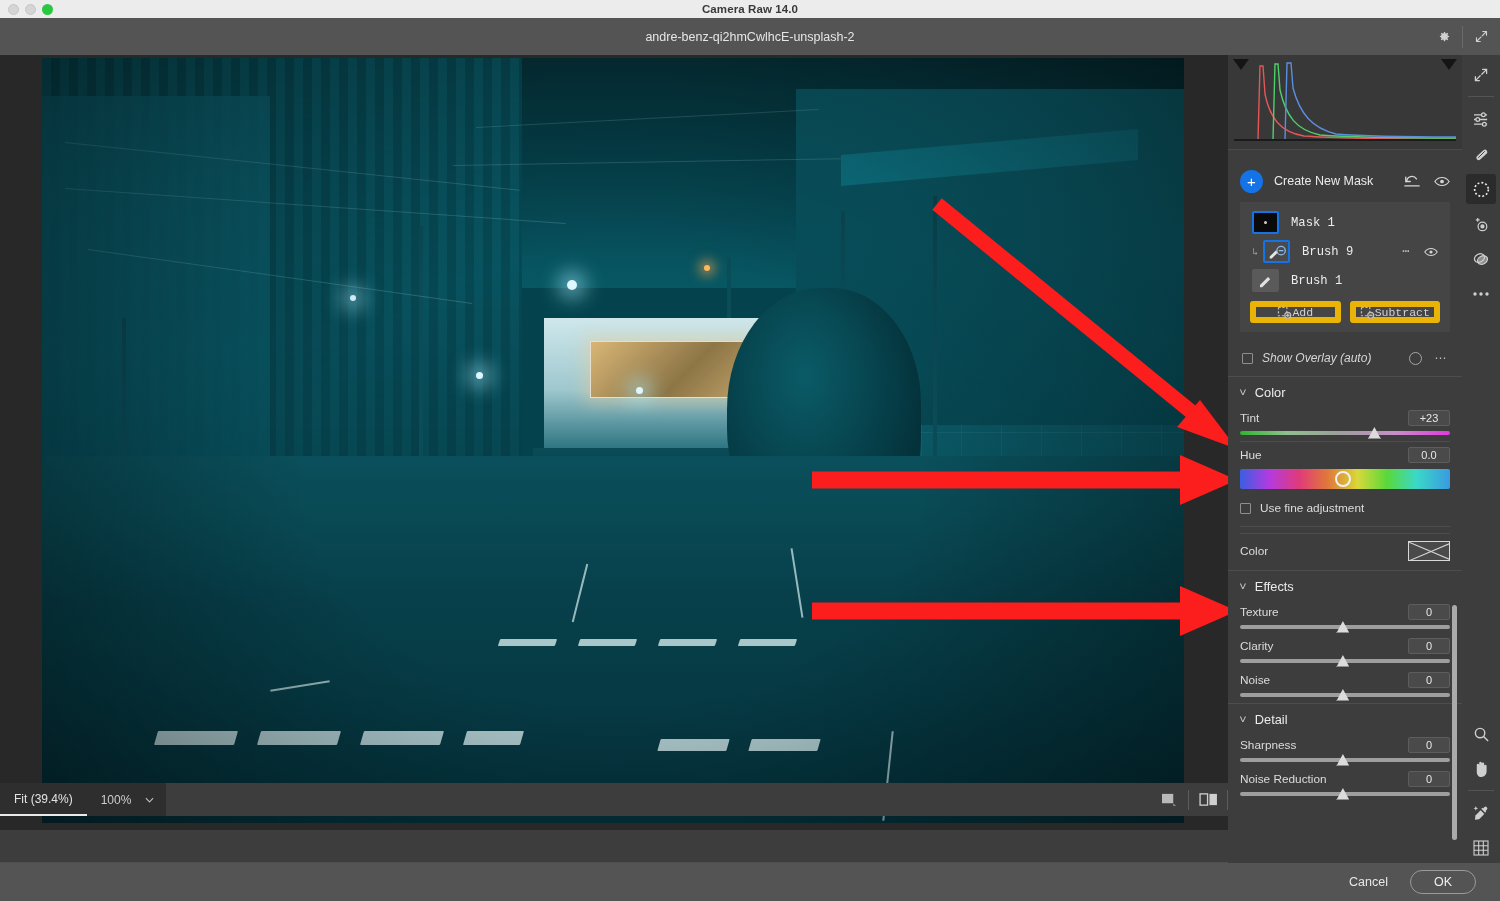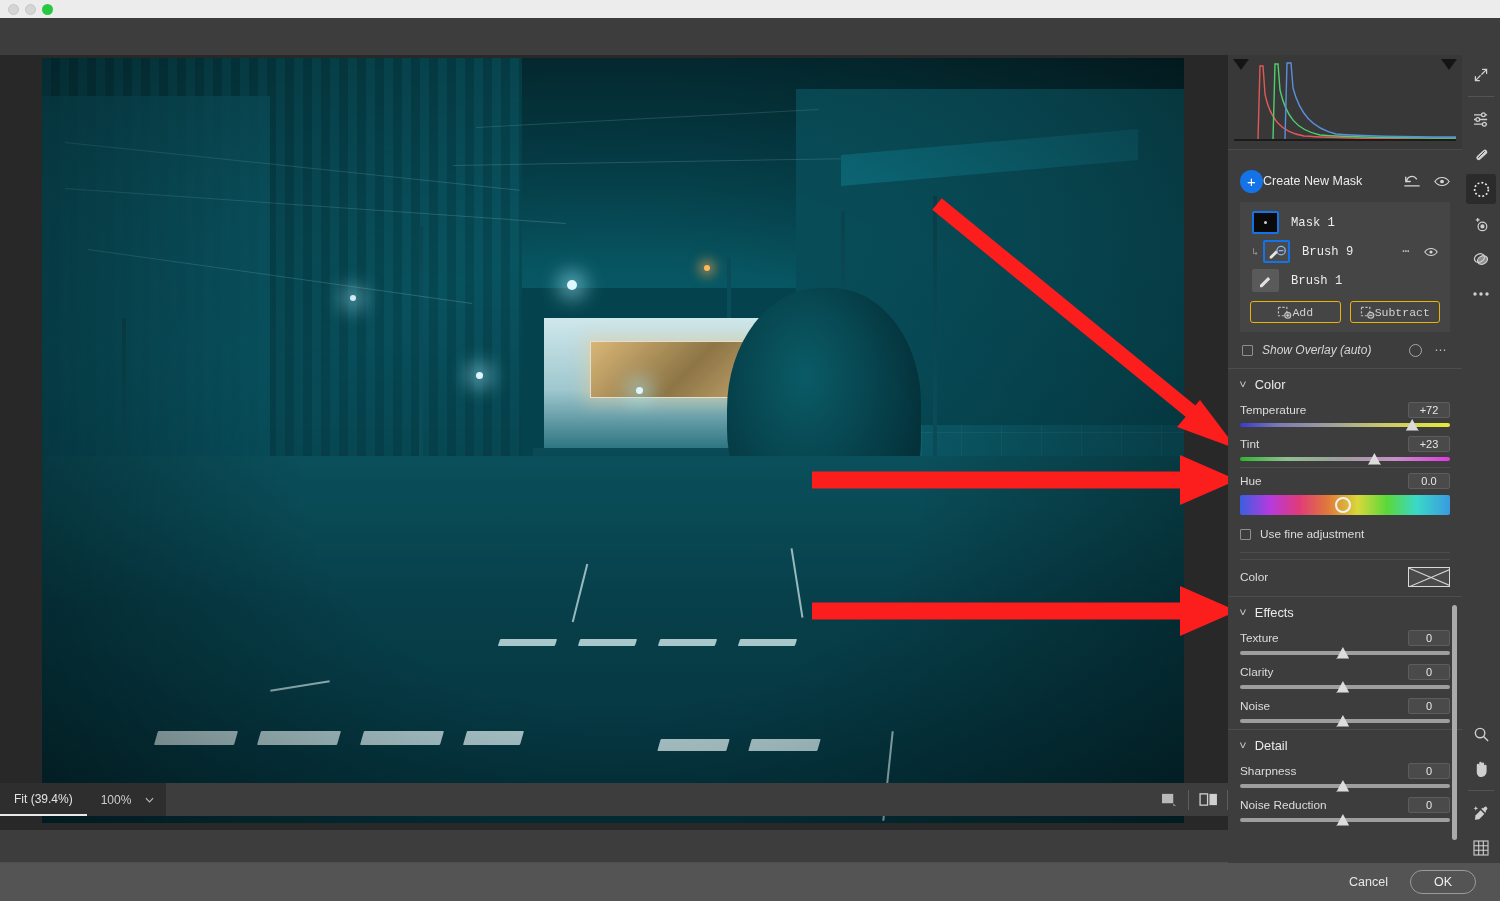--- a/index.html
+++ b/index.html
@@ -172,46 +172,46 @@
   .clip-tri{ position:absolute; width:0;height:0;border-left:8px solid transparent;border-right:8px solid transparent;border-top:11px solid #151515;}
   .histo-sep{ position:absolute; left:0; bottom:0; width:234px; height:1px; background:#4a4a4a;}
   .panel-gap{ height:6px; }
 
   .mask-section{ background:#3d3d3d; padding:10px 12px 0 12px; }
   .cnm-row{ display:flex; align-items:center; height:30px; margin-bottom:6px;}
   .plus-circle{
     width:23px;height:23px;border-radius:50%;background:#1473e6;
     display:flex;align-items:center;justify-content:center;color:#fff;font-size:15px; line-height:1;
   }
-  .cnm-label{ font-size:12.5px; color:#eaeaea;}
+  .cnm-label{ margin-left:11px; font-size:12.5px; color:#eaeaea;}
   .cnm-icons{ margin-left:auto; display:flex; gap:14px; align-items:center;}
 
   .mask-list{ background:#454545; padding:6px 8px 9px 8px;font-family:Liberation Mono, monospace; }
   .mask-row{ display:flex; align-items:center; height:29px; padding:0 4px;}
   .thumb{
     width:27px;height:23px;background:#0a0a0a;border:2px solid #1473e6;border-radius:2px;
     display:flex;align-items:center;justify-content:center;
   }
   .thumb .dot{ width:3px;height:3px;background:#cfcfcf;border-radius:50%; }
   .thumb-brush{
     width:27px;height:23px;background:#5a5a5a;border-radius:2px;
     display:flex;align-items:center;justify-content:center;
   }
   .thumb-brush.sel{ border:2px solid #1473e6; background:#4a4a4a; }
   .mask-name{ margin-left:12px; font-size:12.2px; color:#ededed;}
   .row-icons{ margin-left:auto; display:flex; gap:13px; align-items:center;}
   .sub-arrow{ width:10px; font-size:10px; color:#9a9a9a; margin-right:1px; }
   .addsub{ display:flex; gap:9px; margin-top:6px; padding:0 2px;}
   .as-btn{
-    flex:1; height:22px; border:1px solid #eab308; border-radius:3px;
+    flex:1; height:22px; border:6px solid #eab308; border-radius:3px;
     display:flex; align-items:center; justify-content:center; 
     font-size:11.5px; color:#d2d2d2; background:transparent; font-family:inherit; cursor:pointer;
   }
 
-  .overlay-row{ display:flex; align-items:center; height:28px; padding:0 14px; margin-top:4px;}
+  .overlay-row{ display:flex; align-items:center; height:28px; padding:0 14px; margin-top:12px;}
   .chk{ width:11px;height:11px;border:1px solid #8f8f8f;border-radius:1px; background:#3d3d3d;}
   .overlay-label{ margin-left:9px; font-size:12px; font-style:italic; color:#d6d6d6;}
   .overlay-icons{ margin-left:auto; display:flex; gap:12px; align-items:center;}
   .ring{ width:13px;height:13px;border:1.4px solid #a6a6a6;border-radius:50%;}
   .dots3{ letter-spacing:1.6px; font-size:12px; color:#bdbdbd; line-height:1;}
 
   .divider{ height:1px; background:#4d4d4d; margin:4px 0 0 0;}
 
   
   .sec{ padding:0 12px; }
@@ -275,22 +275,40 @@
 <body>
 
 <div id="app">
 
   <div class="mac-titlebar">
     <div class="lights">
       <div class="light dim"></div>
       <div class="light dim"></div>
       <div class="light green"></div>
     </div>
+    <div class="mac-title">Camera Raw 14.0</div>
   </div>
 
+  <div class="app-header">
+    <div class="file-name">andre-benz-qi2hmCwlhcE-unsplash-2</div>
+    <div class="hdr-icons">
+      <div class="hdr-btn">
+        <svg width="15" height="15" viewBox="0 0 24 24" fill="#d0d0d0">
+          <path d="M12 8.5a3.5 3.5 0 100 7 3.5 3.5 0 000-7zm0 5.5a2 2 0 110-4 2 2 0 010 4z"></path>
+          <path d="M21 12.9v-1.8l-2.1-.4a7 7 0 00-.6-1.5l1.2-1.8-1.3-1.3-1.8 1.2a7 7 0 00-1.5-.6L14.5 4.6h-1.8l-.4 2.1a7 7 0 00-1.5.6L9 6.1 7.7 7.4l1.2 1.8a7 7 0 00-.6 1.5l-2.1.4v1.8l2.1.4c.14.53.35 1.03.6 1.5l-1.2 1.8 1.3 1.3 1.8-1.2c.47.25.97.46 1.5.6l.4 2.1h1.8l.4-2.1c.53-.14 1.03-.35 1.5-.6l1.8 1.2 1.3-1.3-1.2-1.8c.25-.47.46-.97.6-1.5l2.1-.4z"></path>
+        </svg>
+      </div>
+      <div class="hdr-sep"></div>
+      <div class="hdr-btn">
+        <svg width="15" height="15" viewBox="0 0 24 24" fill="none" stroke="#d0d0d0" stroke-width="1.8" stroke-linecap="round">
+          <path d="M14 4h6v6M20 4l-7 7M10 20H4v-6M4 20l7-7"></path>
+        </svg>
+      </div>
+    </div>
+  </div>
 
   <div class="canvas">
     <div class="photo">
       <div class="ph-layer">
           <div class="sky"></div>
         </div>
       <div class="ph-layer">
         <div class="bld-l"></div>
         <div class="bld-l2"></div>
         <div class="bld-r"></div>
@@ -500,29 +518,20 @@
       </div>
     </div>
     <div class="divider"></div>
 
     <div class="sec">
       <div class="sec-head">
         <span class="chev">˅</span>
         <span>Color</span>
       </div>
 
-      <div class="slider-row">
-        <div class="sl-top">
-          <span class="sl-label">Temperature</span>
-          <span class="sl-val">+72</span>
-        </div>
-        <div class="track temp">
-          <div class="knob" style="left:82%;"></div>
-        </div>
-      </div>
 
       <div class="slider-row">
         <div class="sl-top">
           <span class="sl-label">Tint</span>
           <span class="sl-val">+23</span>
         </div>
         <div class="track tint">
           <div class="knob" style="left:64%;"></div>
         </div>
       </div>

